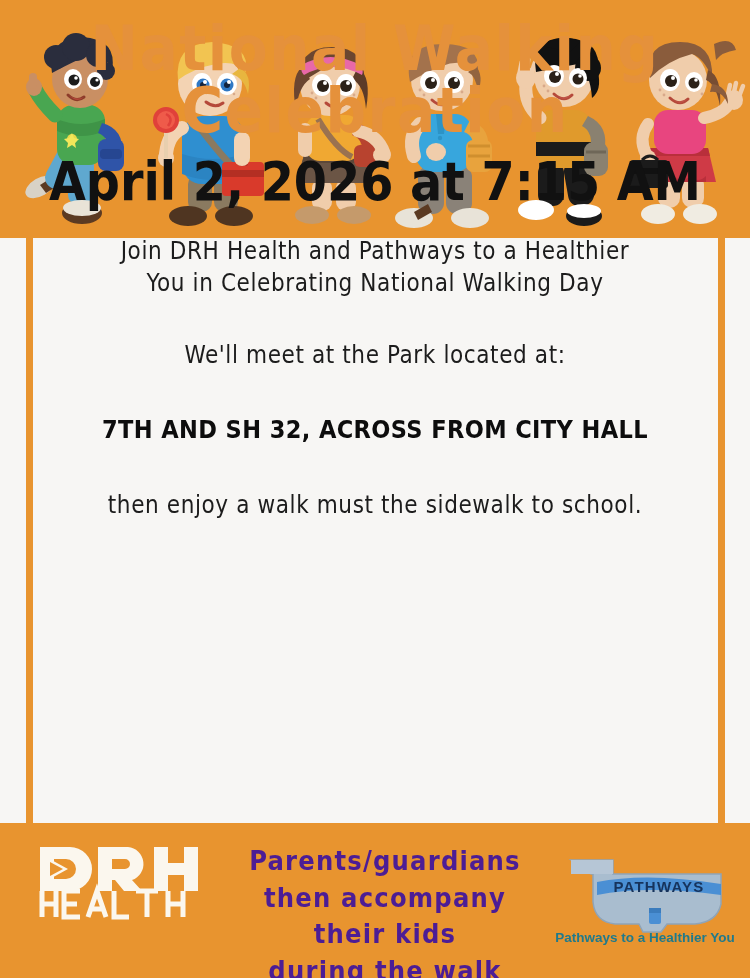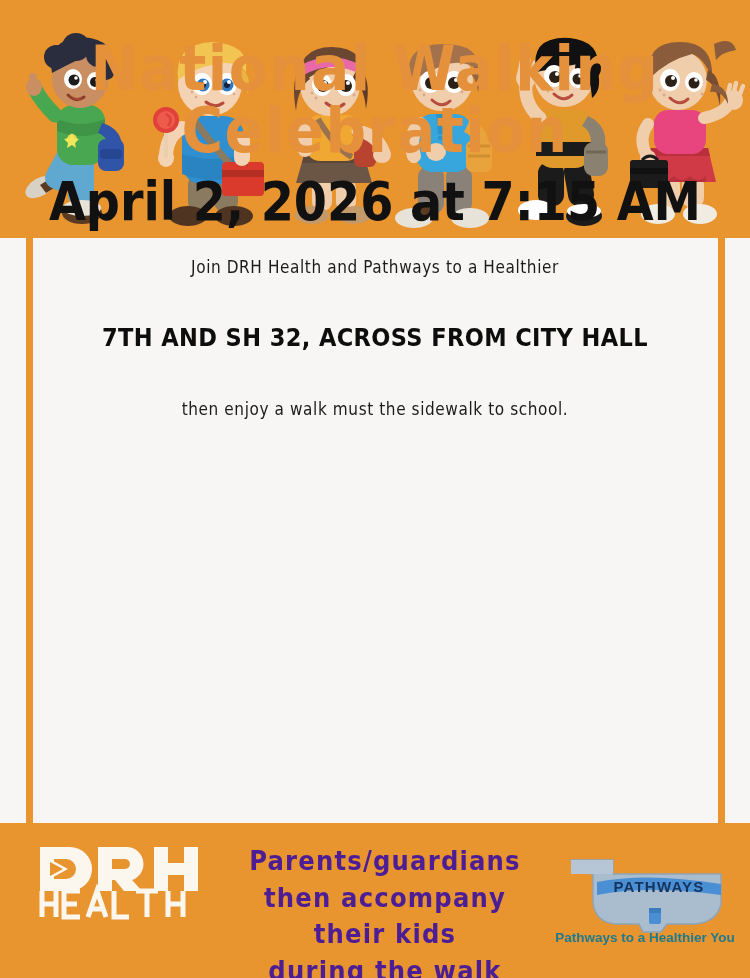--- a/index.html
+++ b/index.html
@@ -65,21 +65,21 @@
 
   
   .title {
     color: #E5913B;
     font-family: "DejaVu Sans Condensed", "Liberation Sans Narrow", "Liberation Sans", sans-serif;
     font-weight: bold;
     font-size: 63px;
     line-height: 0.98;
     letter-spacing: 1.5px;
     margin: 0;
-    padding-top: 38px;
+    padding-top: 18px;
   }
   .title-line { display: block; }
 
   
   .date-line {
     color: #111111;
     font-family: "DejaVu Sans Condensed", "Liberation Sans Narrow", "Liberation Sans", sans-serif;
     font-weight: bold;
     font-size: 53px;
     line-height: 1.0;
@@ -87,21 +87,21 @@
     margin: 14px 0 0 0;
     white-space: nowrap;
     text-align: center;
   }
 
   
   .body-text {
     color: #1c1c1c;
     font-family: "DejaVu Sans Condensed", "Liberation Sans Narrow", "Liberation Sans", sans-serif;
     font-weight: 300;
-    font-size: 17px;
+    font-size: 24px;
     line-height: 1.32;
     letter-spacing: 0.6px;
     margin: 0;
   }
   .intro { margin-top: 28px; }
   .intro .l { display: block; }
   .meet   { margin-top: 40px; }
 
   .address {
     color: #0d0d0d;
@@ -384,22 +384,24 @@
 
     <h1 class="title">
       <span class="title-line">National Walking</span>
       <span class="title-line">Celebration</span>
     </h1>
 
     <div class="date-line">April 2, 2026 at 7:15 AM</div>
 
     <p class="body-text intro">
       <span class="l">Join DRH Health and Pathways to a Healthier</span>
+      <span class="l">You in Celebrating National Walking Day</span>
     </p>
 
+    <p class="body-text meet">We'll meet at the Park located at:</p>
 
     <p class="address">7TH AND SH 32, ACROSS FROM CITY HALL</p>
 
     <p class="body-text closing">then enjoy a walk must the sidewalk to school.</p>
   </div>
 
   <div class="footer">
 
     <div class="drh-logo">
       <svg viewBox="0 0 175 78">

